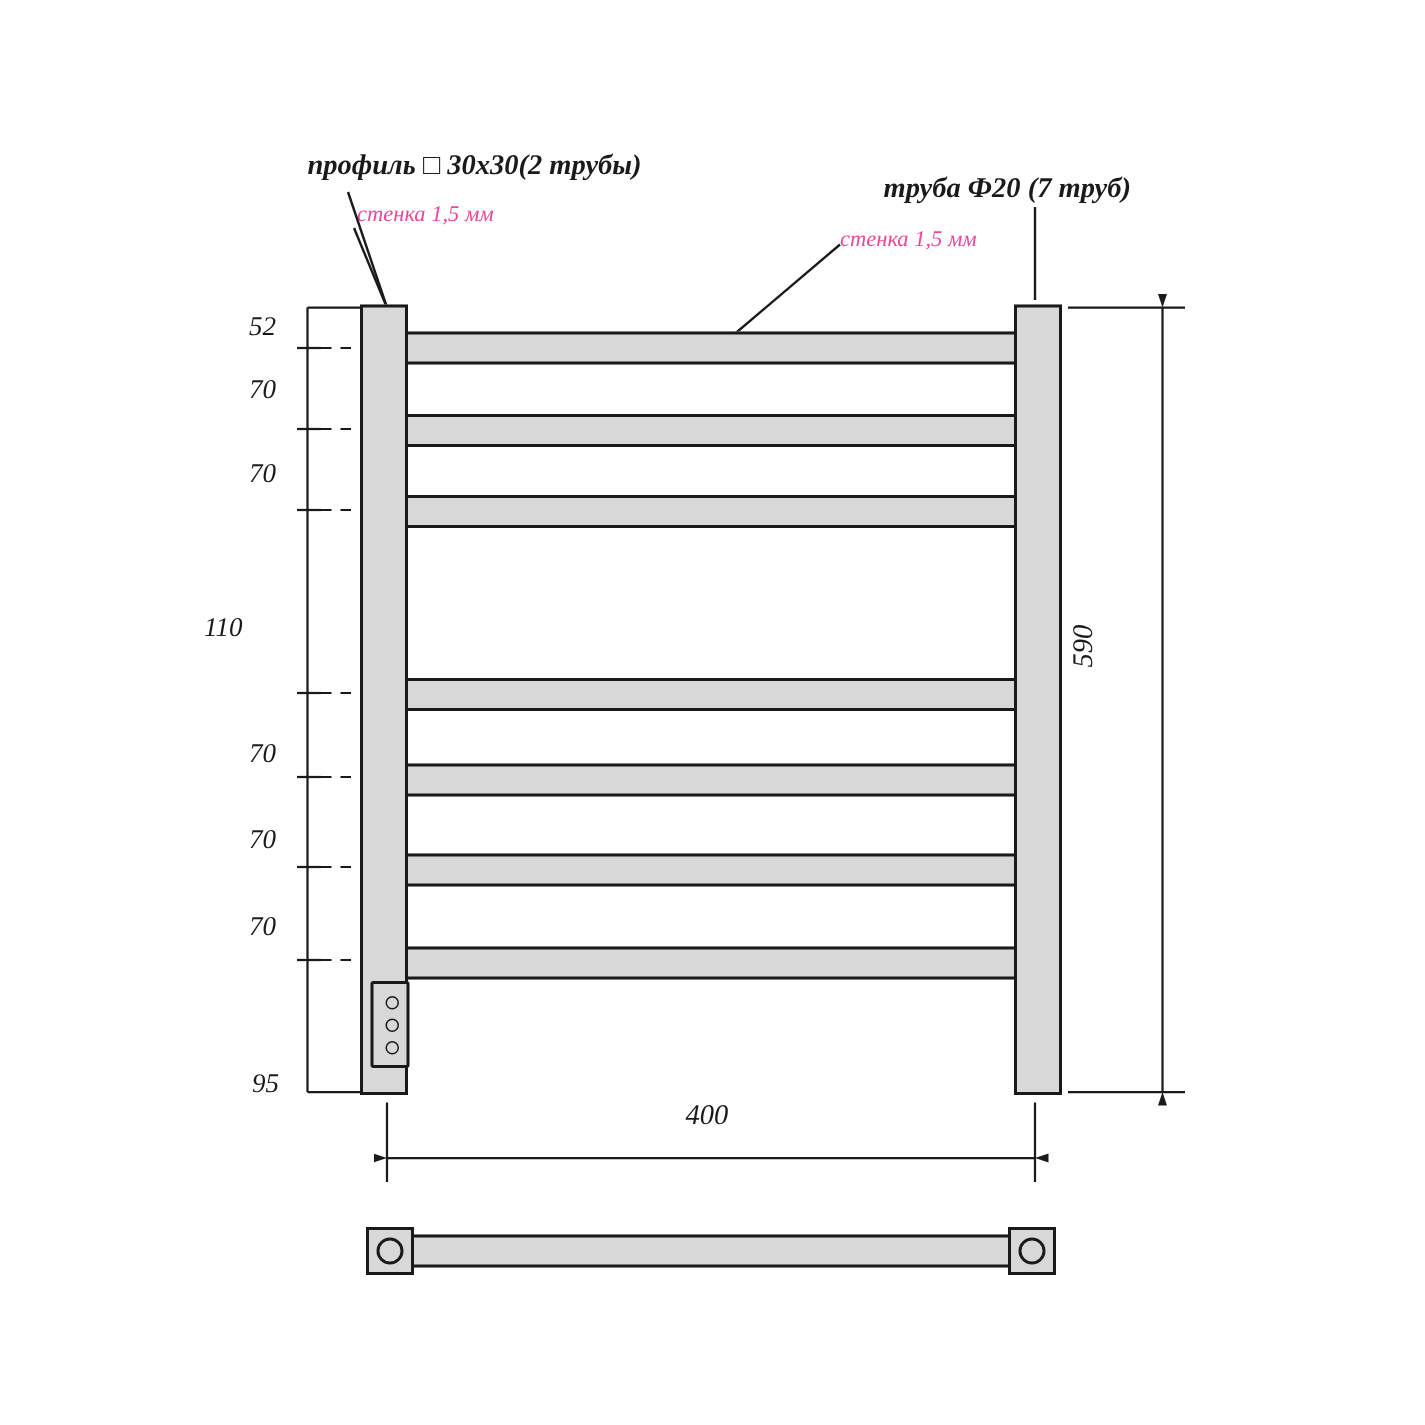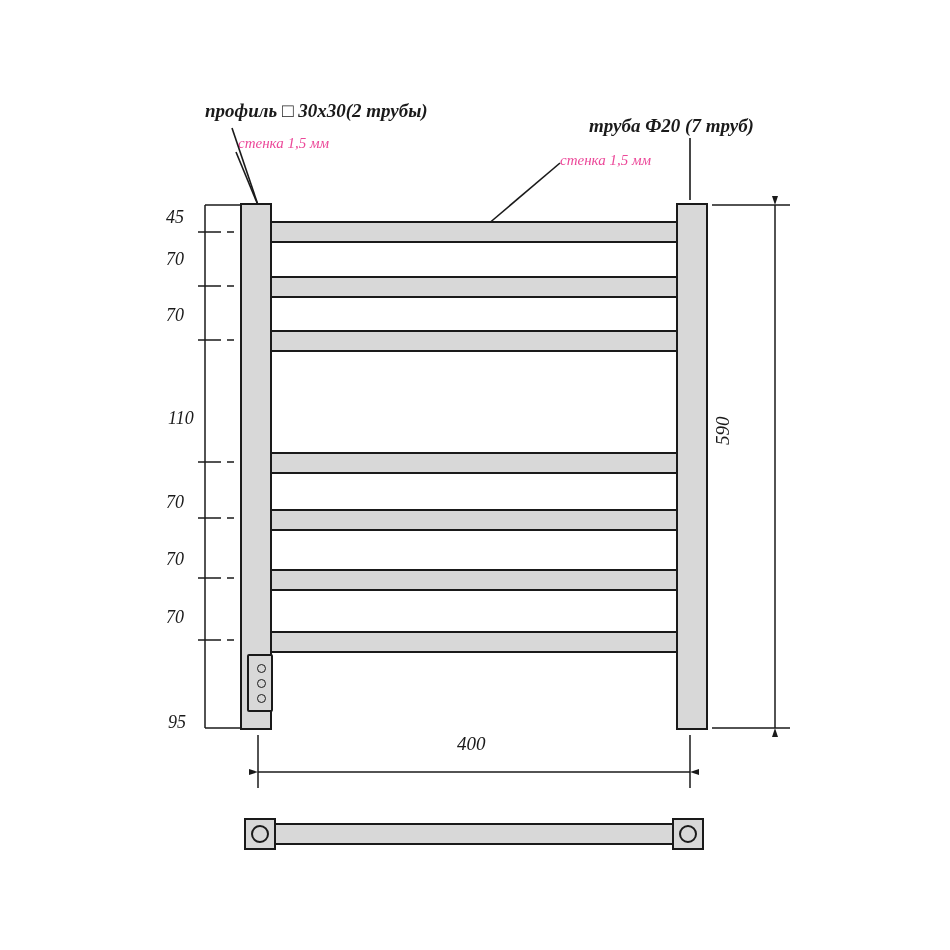--- a/index.html
+++ b/index.html
@@ -153,24 +153,24 @@
       <line x1="214" y1="232" x2="250" y2="232"></line>
       <line x1="214" y1="286" x2="250" y2="286"></line>
       <line x1="214" y1="340" x2="250" y2="340"></line>
       <line x1="214" y1="462" x2="250" y2="462"></line>
       <line x1="214" y1="518" x2="250" y2="518"></line>
       <line x1="214" y1="578" x2="250" y2="578"></line>
       <line x1="214" y1="640" x2="250" y2="640"></line>
     </g>
   </svg>
 
-  <div class="abs dim-text" style="left:166px; top:207px;">45</div>
+  <div class="abs dim-text" style="left:166px; top:207px;">52</div>
   <div class="abs dim-text" style="left:166px; top:249px;">70</div>
   <div class="abs dim-text" style="left:166px; top:305px;">70</div>
-  <div class="abs dim-text" style="left:168px; top:408px;font-style:italic;">110</div>
+  <div class="abs dim-text" style="left:136px; top:408px;font-style:italic;">110</div>
   <div class="abs dim-text" style="left:166px; top:492px;">70</div>
   <div class="abs dim-text" style="left:166px; top:549px;">70</div>
   <div class="abs dim-text" style="left:166px; top:607px;">70</div>
   <div class="abs dim-text" style="left:168px; top:712px;">95</div>
 
   <div class="abs dim-text big" style="left:712px; top:445px; transform: rotate(-90deg); transform-origin: left top;">590</div>
 
   <div class="abs dim-text big" style="left:457px; top:733px;">400</div>
 
   <div class="abs bar" style="left:262px; top:221px; width:424px; height:22px;"></div>

